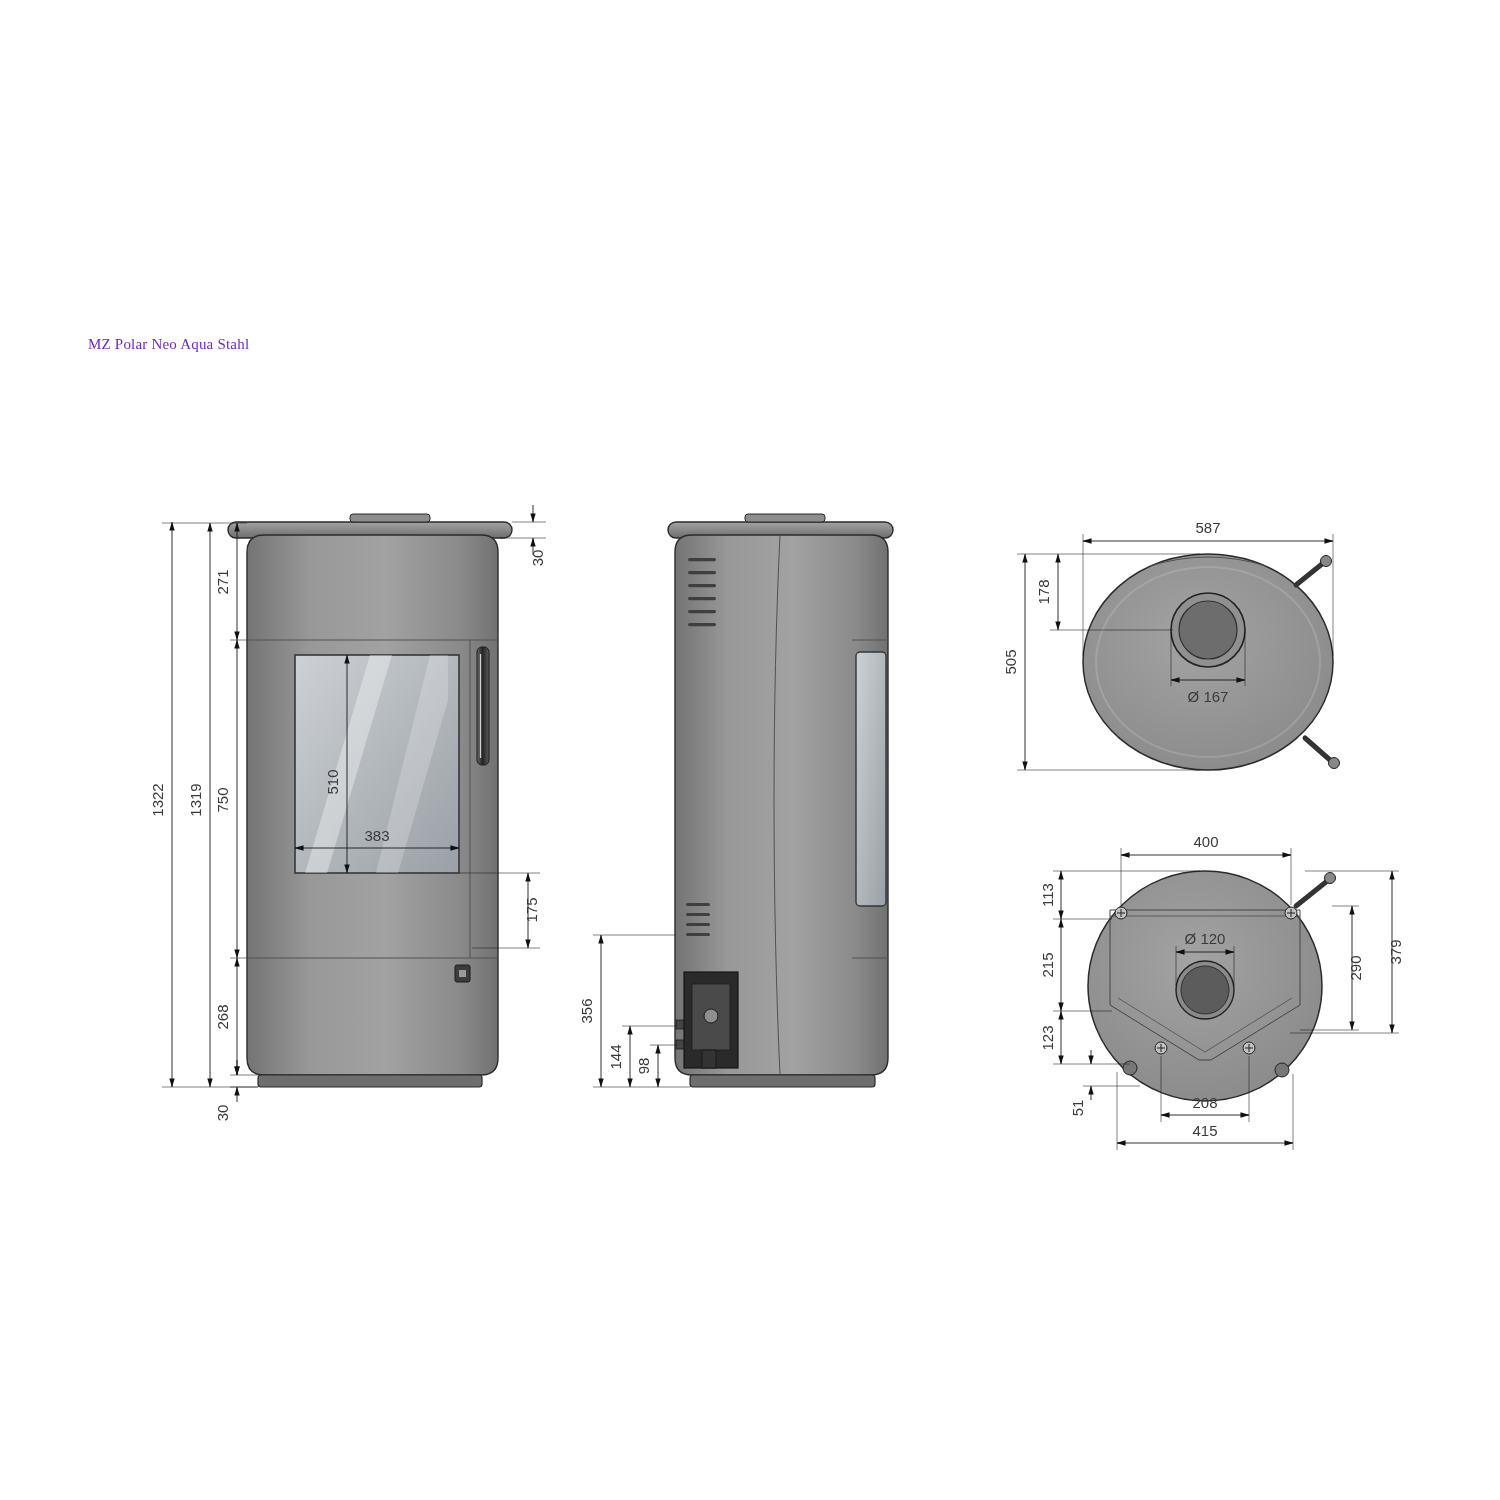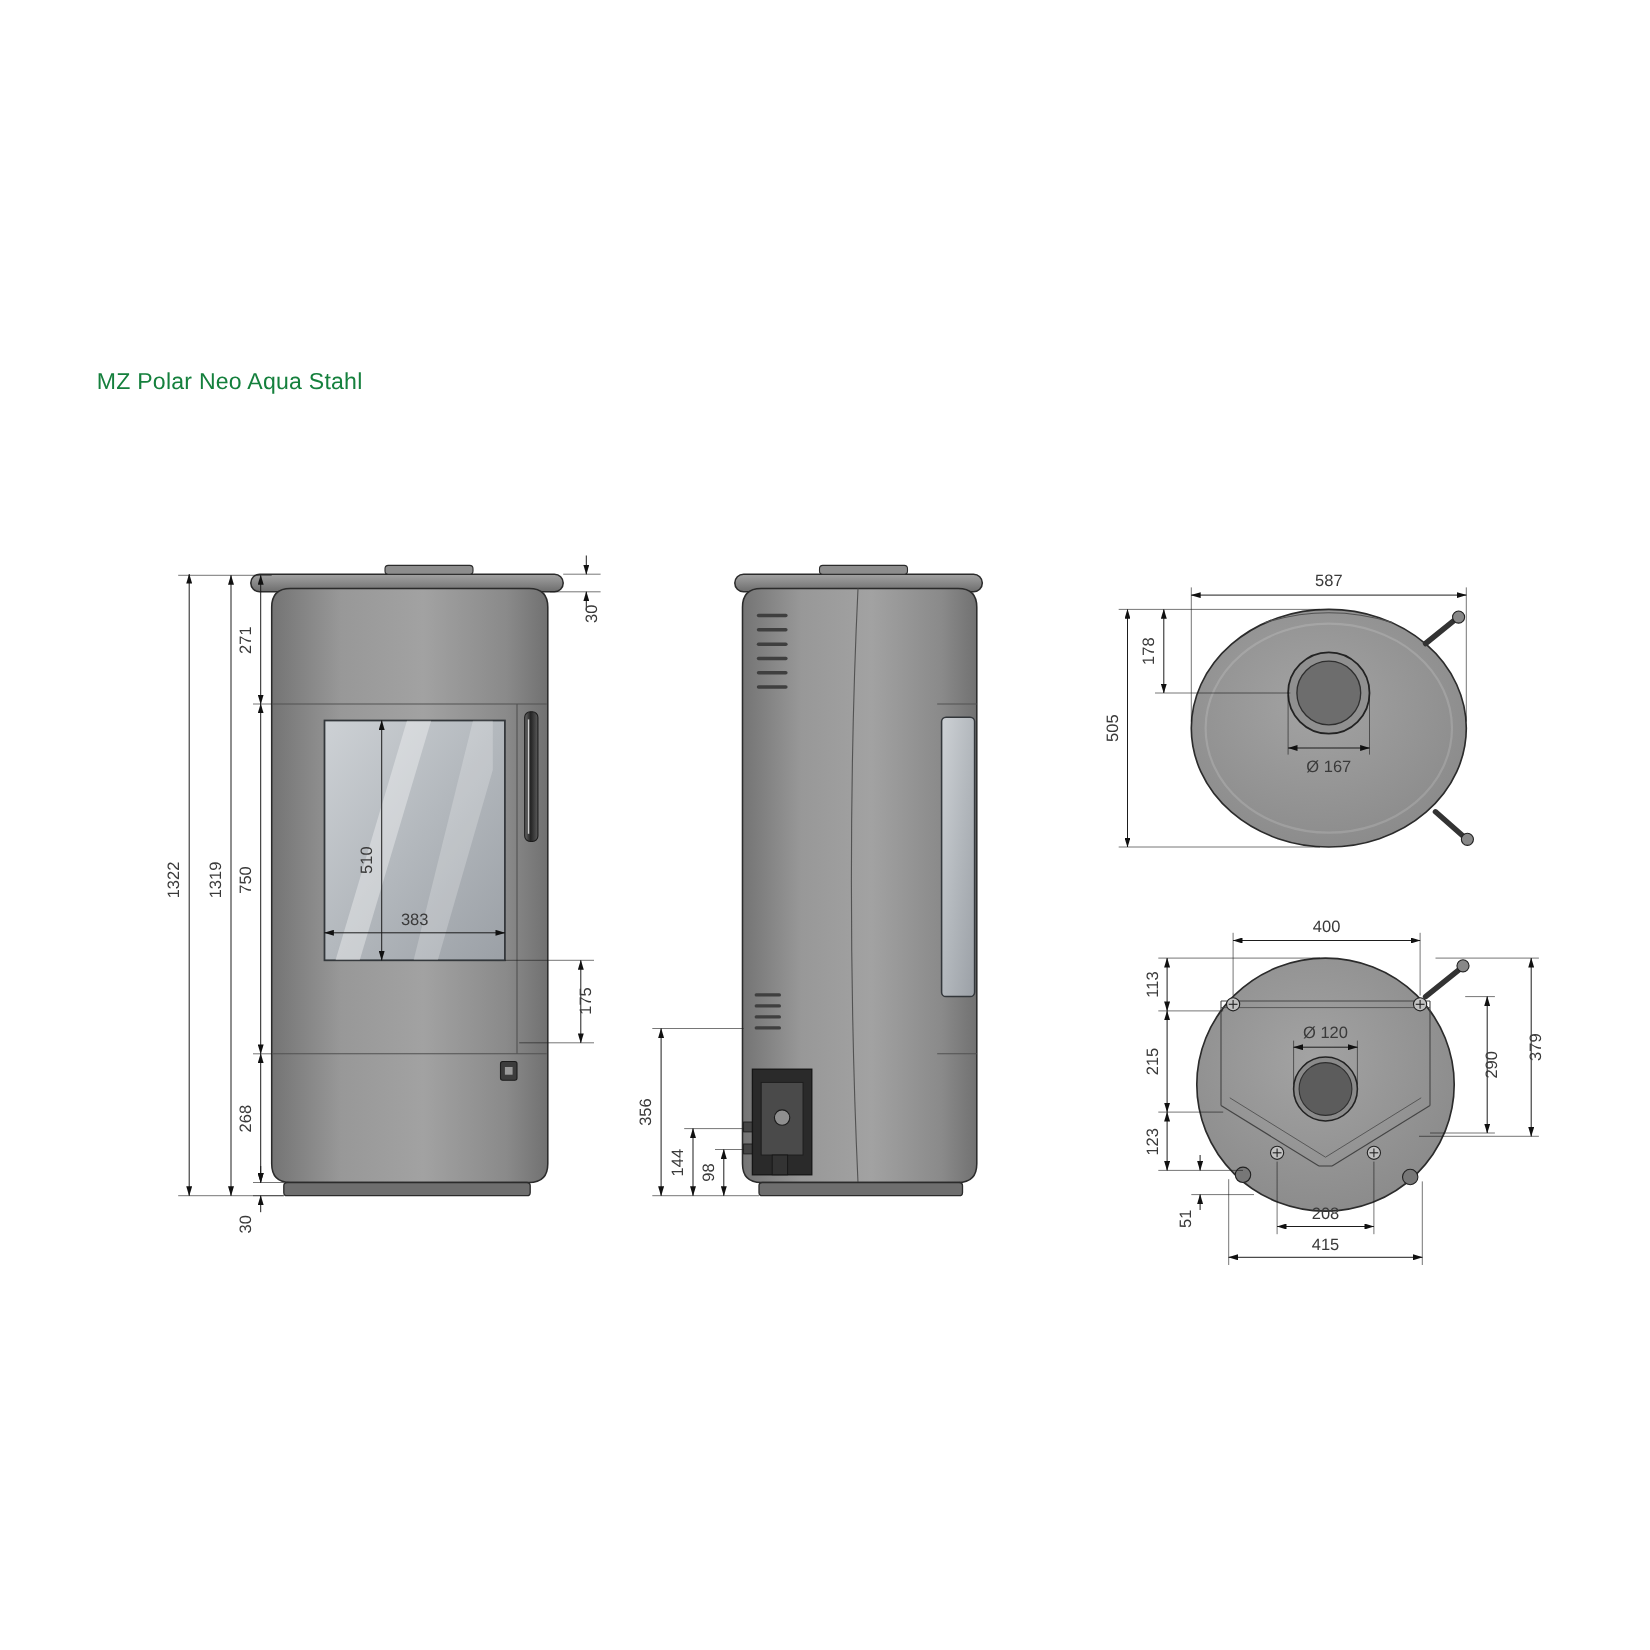--- a/index.html
+++ b/index.html
@@ -1,17 +1,17 @@
 <!DOCTYPE html>
 <html><head>
 <meta charset="utf-8">
 <style>
   html,body{margin:0;padding:0;background:#ffffff;}
   body{width:1500px;height:1500px;position:relative;font-family:"Liberation Sans",sans-serif;}
-  .title{position:absolute;left:88px;top:336px;font-family:Liberation Sans, sans-serif;font-size:21px;color:#15803d;letter-spacing:.2px;}
+  .title{position:absolute;left:88px;top:336px;font-family:Liberation Serif, serif;font-size:15px;color:#6d28d9;letter-spacing:.2px;}
   svg{position:absolute;left:0;top:0;}
   svg text{font-family:"Liberation Sans",sans-serif;font-size:15px;fill:#3a3a3a;}
   .dim{stroke:#1a1a1a;stroke-width:0.9;fill:none;}
   .ext{stroke:#1a1a1a;stroke-width:0.55;fill:none;}
   .edge{stroke:#2b2b2b;stroke-width:1.4;}
   .seam{stroke:#525252;stroke-width:1;fill:none;}
   .vent{fill:#3f3f3f;}
 </style>
 </head>
 <body>

